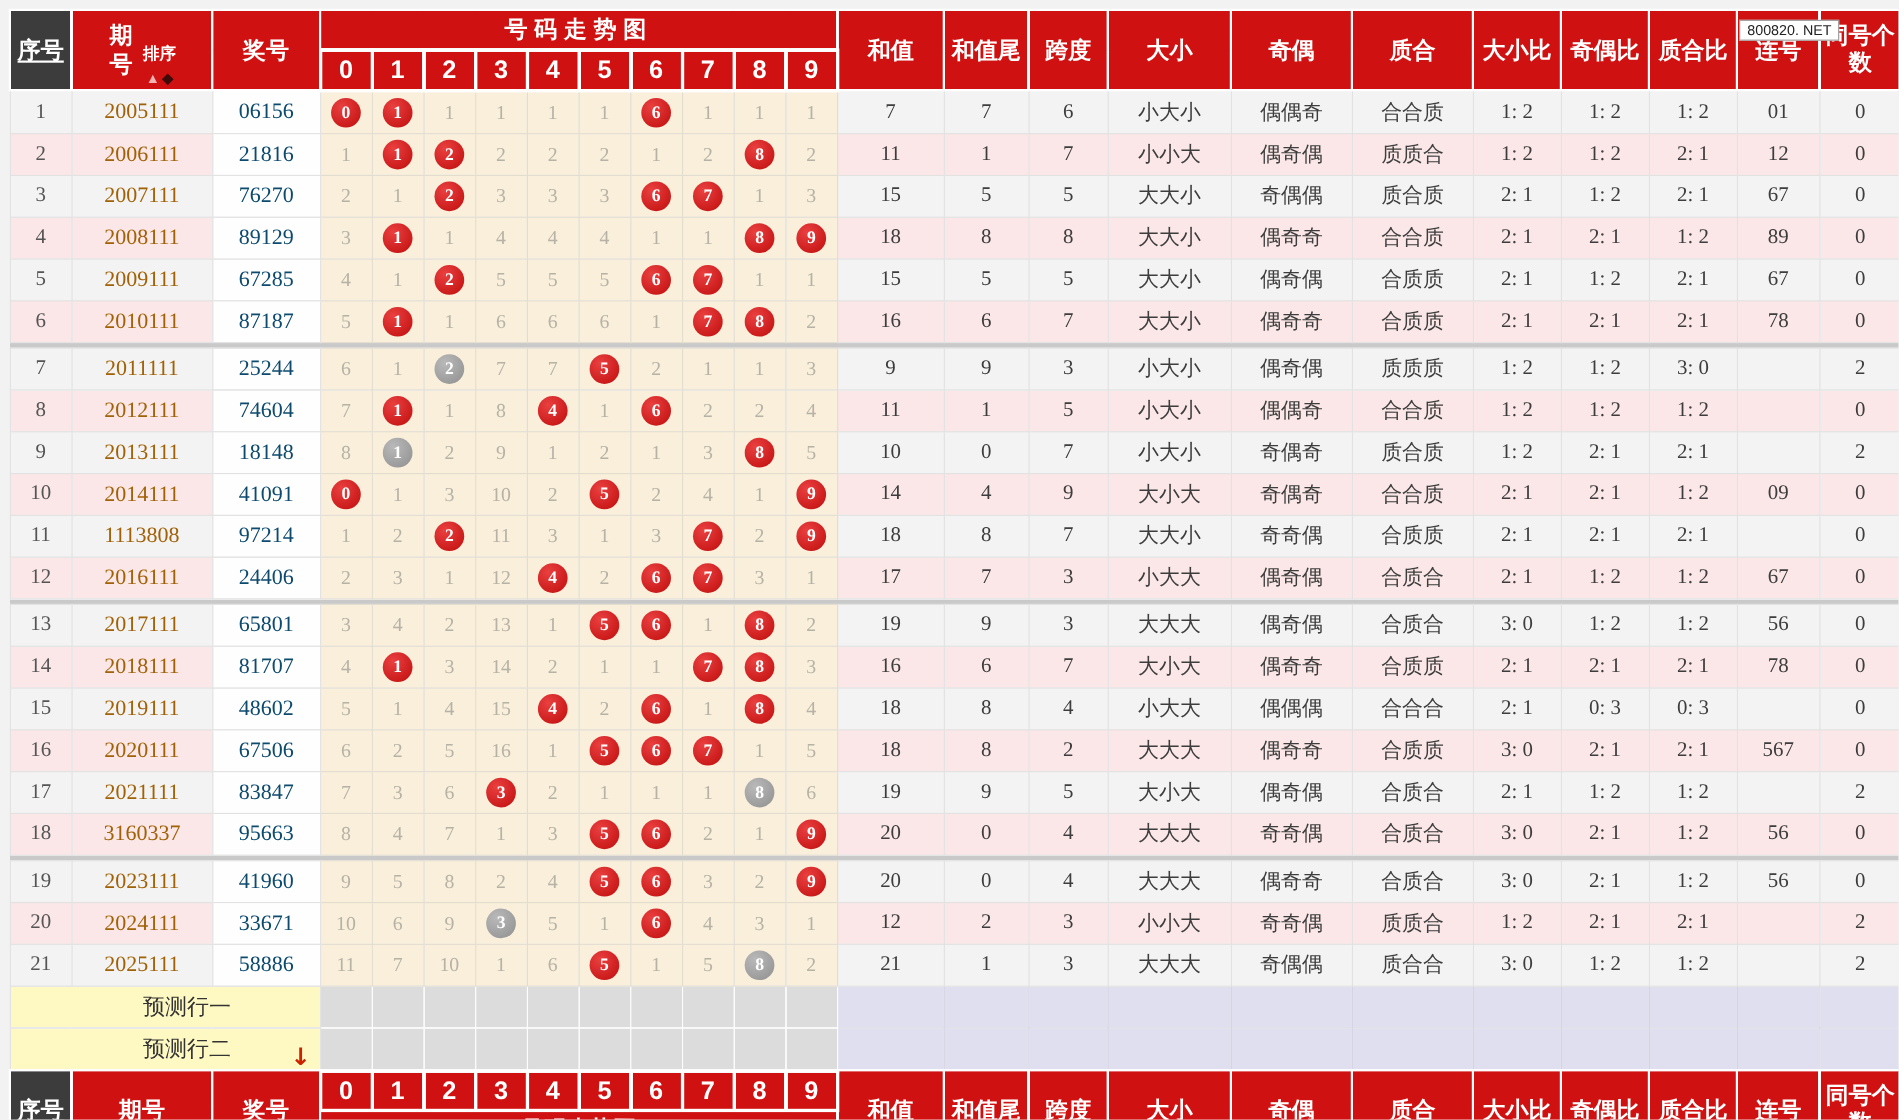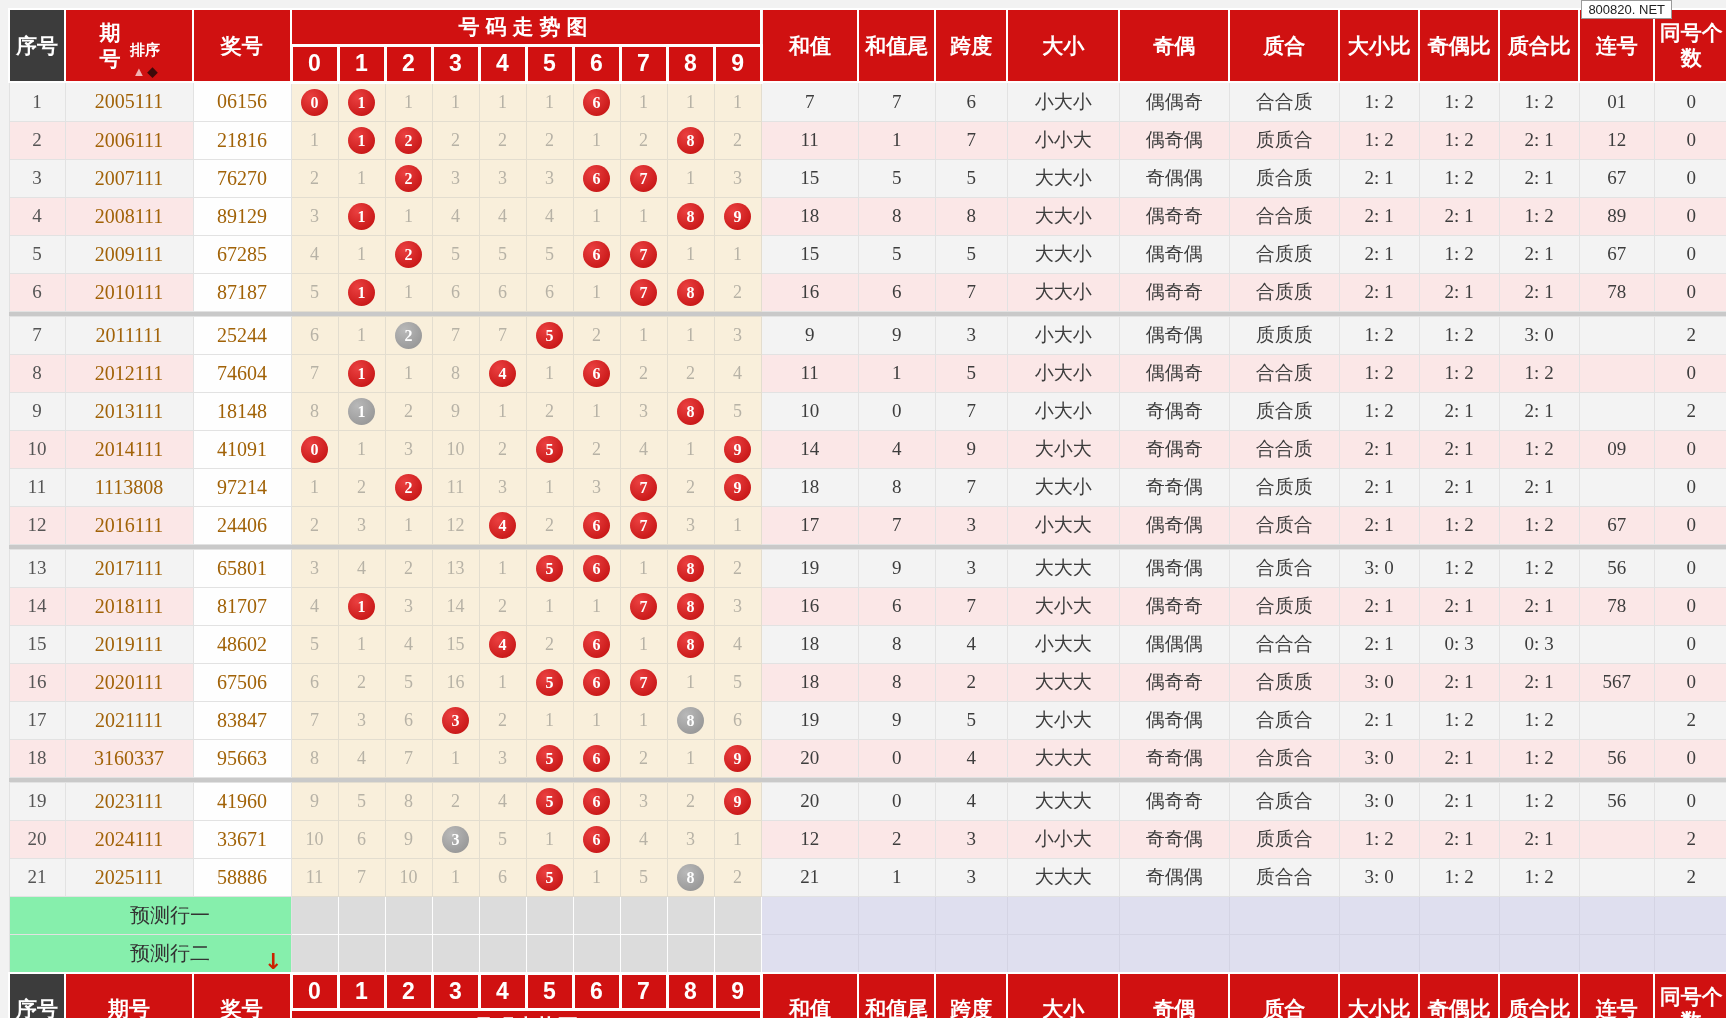--- a/index.html
+++ b/index.html
@@ -4,60 +4,60 @@
 <style>
   html,body{margin:0;padding:0;background:#f2f2f2;}
   .stage{position:relative;width:1726px;height:1018px;background:#f2f2f2;overflow:hidden;
          font-family:"Liberation Sans",sans-serif;}
   table{border-collapse:collapse;table-layout:fixed;position:absolute;left:8px;top:8px;width:1718px;}
   td,th{padding:0;overflow:hidden;white-space:nowrap;}
 
   
   .hd{background:#d01111;color:#fff;font-size:21px;font-weight:bold;text-align:center;
       border:2px solid #fff;}
-  .hd-dark{background:#3c3c3c;}
+  .hd-dark{background:#3c3c3c;text-decoration:underline;}
   .trend-band{border-bottom:3px solid #fff;letter-spacing:6px;}
   .digit-th{background:#d01111;color:#fff;font-weight:bold;font-size:23px;text-align:center;
       border:3px solid #fff;border-top:0;height:32px;}
   .digit-th.bot{border-bottom:0;border-top:3px solid #fff;}
   .h-top th{height:33px;}
   .two-line{white-space:normal;line-height:1.15;}
   .period-wrap{display:flex;align-items:center;justify-content:center;gap:8px;}
   .stacked{width:24px;white-space:normal;line-height:1.2;}
   .sort-ctl{display:inline-block;text-align:center;cursor:pointer;margin-top:32px;}
   .sort-ctl .lbl{font-size:15px;display:block;line-height:1;}
   .sort-ctl .up{color:#f2b3b3;font-size:13px;font-style:normal;margin-right:2px;}
   .sort-ctl .dn{color:#3f0a0a;font-size:13px;font-style:normal;}
 
   
   td{border:1px solid #e2e2e2;height:37px;text-align:center;
      font-family:"Liberation Serif",serif;font-size:19px;color:#3d3d3d;}
   tr.r-odd td.band{background:#f3f3f3;}
   tr.r-even td.band{background:#fbe7e7;}
-  td.prize{background:#fefefe;color:#a16207;font-size:20px;}
+  td.prize{background:#fefefe;color:#0c4a6e;font-size:20px;}
   td.seq{color:#555;}
   td.period{font-size:20px;color:#a16207;}
   td.trend{background:#f9efdb;border-color:#e3ddcf;color:#b7b2a6;font-size:18px;}
   .miss{color:#b7b2a6;}
   .ball{display:inline-block;width:27px;height:27px;line-height:27px;border-radius:50%;
         color:#fff;font-weight:bold;font-size:16px;font-family:"Liberation Serif",serif;}
   .ball-red{background:radial-gradient(circle at 35% 30%, #ea4040, #bf0c0c);}
   .ball-gray{background:radial-gradient(circle at 35% 30%, #b9b9b9, #8f8f8f);}
 
   tr.divider td{height:4px;background:#c9c9c9;border:0;}
 
   
-  td.pred-label{background:#86efac;font-size:20px;color:#333;position:relative;height:37px;padding-left:40px;}
+  td.pred-label{background:#fef9c3;font-size:20px;color:#333;position:relative;height:37px;padding-left:40px;}
   td.pred-trend{background:#dcdcdc;border-color:#fdfdfd;}
   td.pred-stat{background:#dfdfef;border-color:#d4d4e4;}
   .down-arrow{position:absolute;right:8px;bottom:-2px;color:#cc2200;font-size:22px;font-weight:bold;
               font-family:"DejaVu Sans",sans-serif;}
 
   
-  .watermark{position:absolute;top:0;right:54px;background:#fff;border:1px solid #9a9a9a;
+  .watermark{position:absolute;top:18px;right:54px;background:#fff;border:1px solid #9a9a9a;
              padding:1px 6px;font-size:13px;color:#222;z-index:5;
              font-family:"Liberation Sans",sans-serif;}
 </style>
 </head>
 <body>
 
 <div class="stage">
   <div class="watermark">800820. NET</div>
 
   <table>

